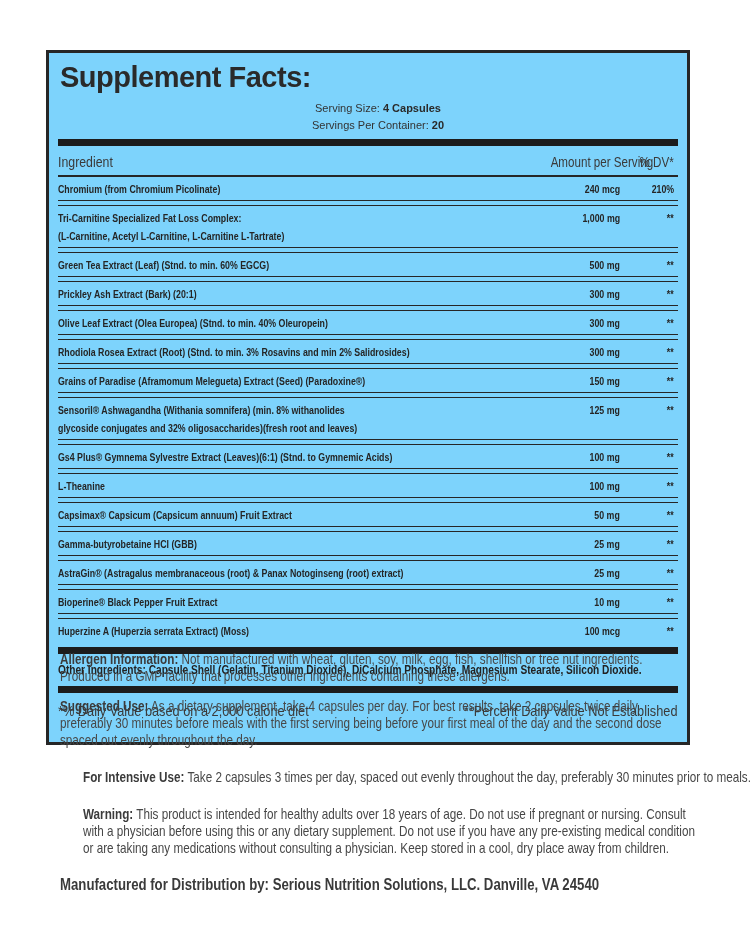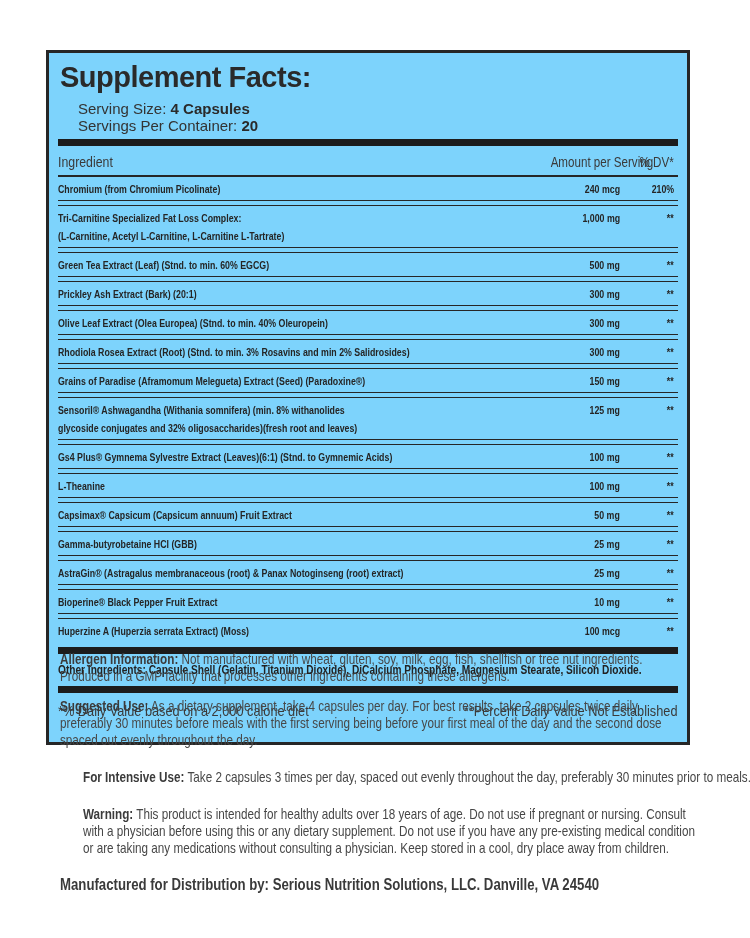--- a/index.html
+++ b/index.html
@@ -4,21 +4,21 @@
 <style>
   * { margin:0; padding:0; box-sizing:border-box; }
   html,body { width:750px; background:#ffffff; font-family:"Liberation Sans", sans-serif; }
   body { height:938px; position:relative; color:#2b2b2b; }
 
   .panel {
     position:absolute; left:46px; top:50px; width:644px;
     border:3px solid #262626; padding:6px 9px 21px 9px; background:#7dd3fc;
   }
   .title { font-size:29px; font-weight:bold; letter-spacing:-0.5px; color:#2a2a2a; margin:2px 0 6px 2px; }
-  .serving { font-size:15px; margin-left:20px; line-height:17px; color:#333; }
+  .serving { font-size:11px; margin-left:20px; line-height:17px; color:#333;text-align:center; }
   .serving b { color:#2a2a2a; }
   .bar { height:7px; background:#1c1c1c; margin:5px 0; }
   .hline { border-top:2.5px solid #262626; }
   .sep { height:6px; border-top:1.8px solid #262626; border-bottom:1.8px solid #262626; }
 
   .r { display:flex; align-items:flex-start; padding:3px 0 2px 0; }
   .colhead { font-size:14.5px; color:#3a3a3a; padding:2px 0 4px 0; }
   .rname { flex:1; min-width:0; line-height:18px; }
   .ramt { width:95px; text-align:right; line-height:18px; white-space:nowrap; }
   .rdv  { width:58px; text-align:right; line-height:18px; white-space:nowrap; padding-right:4px; }

